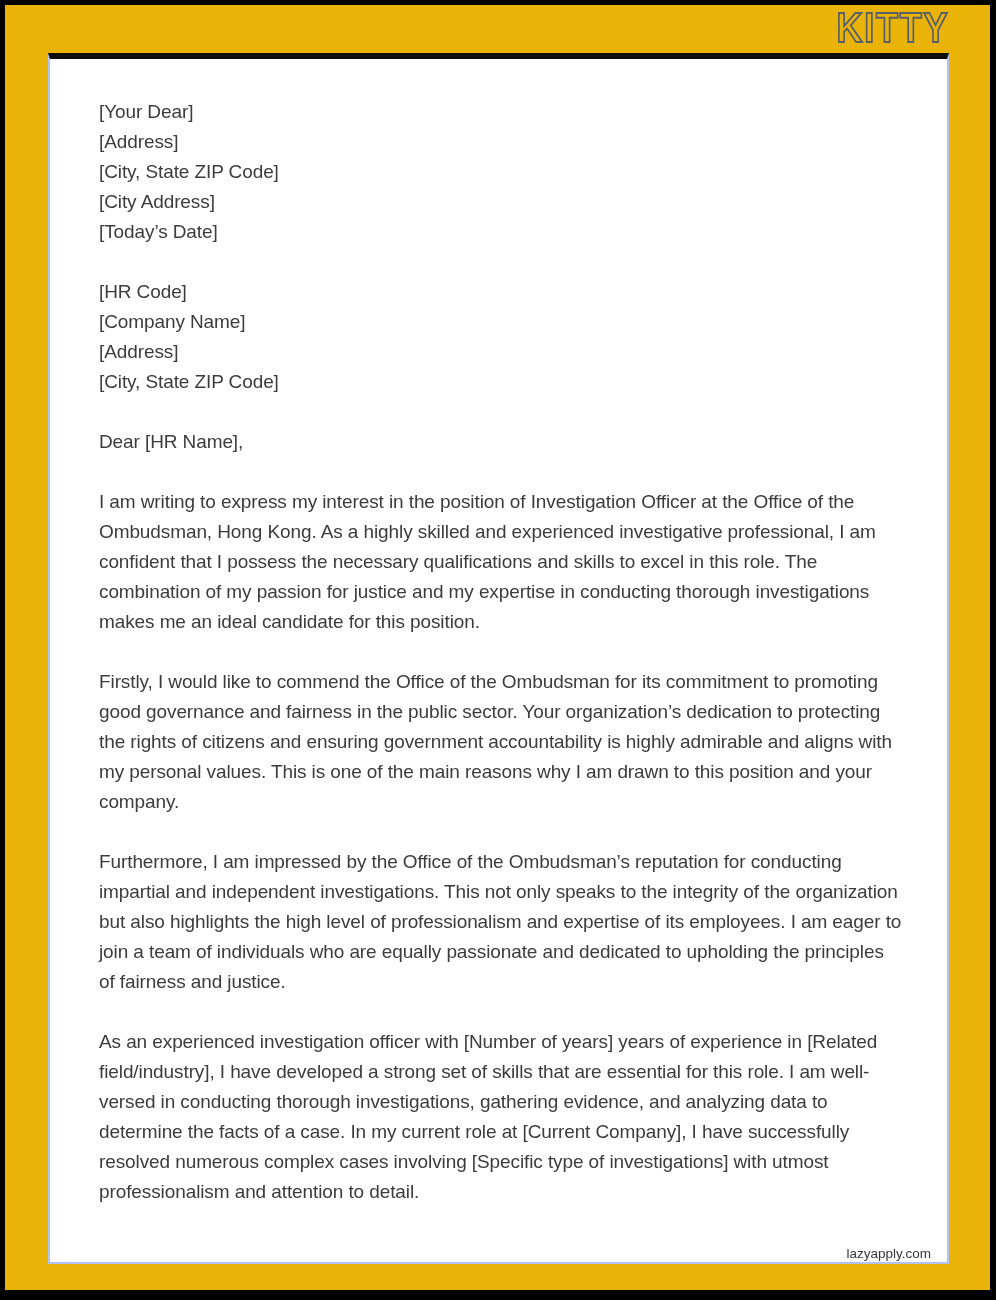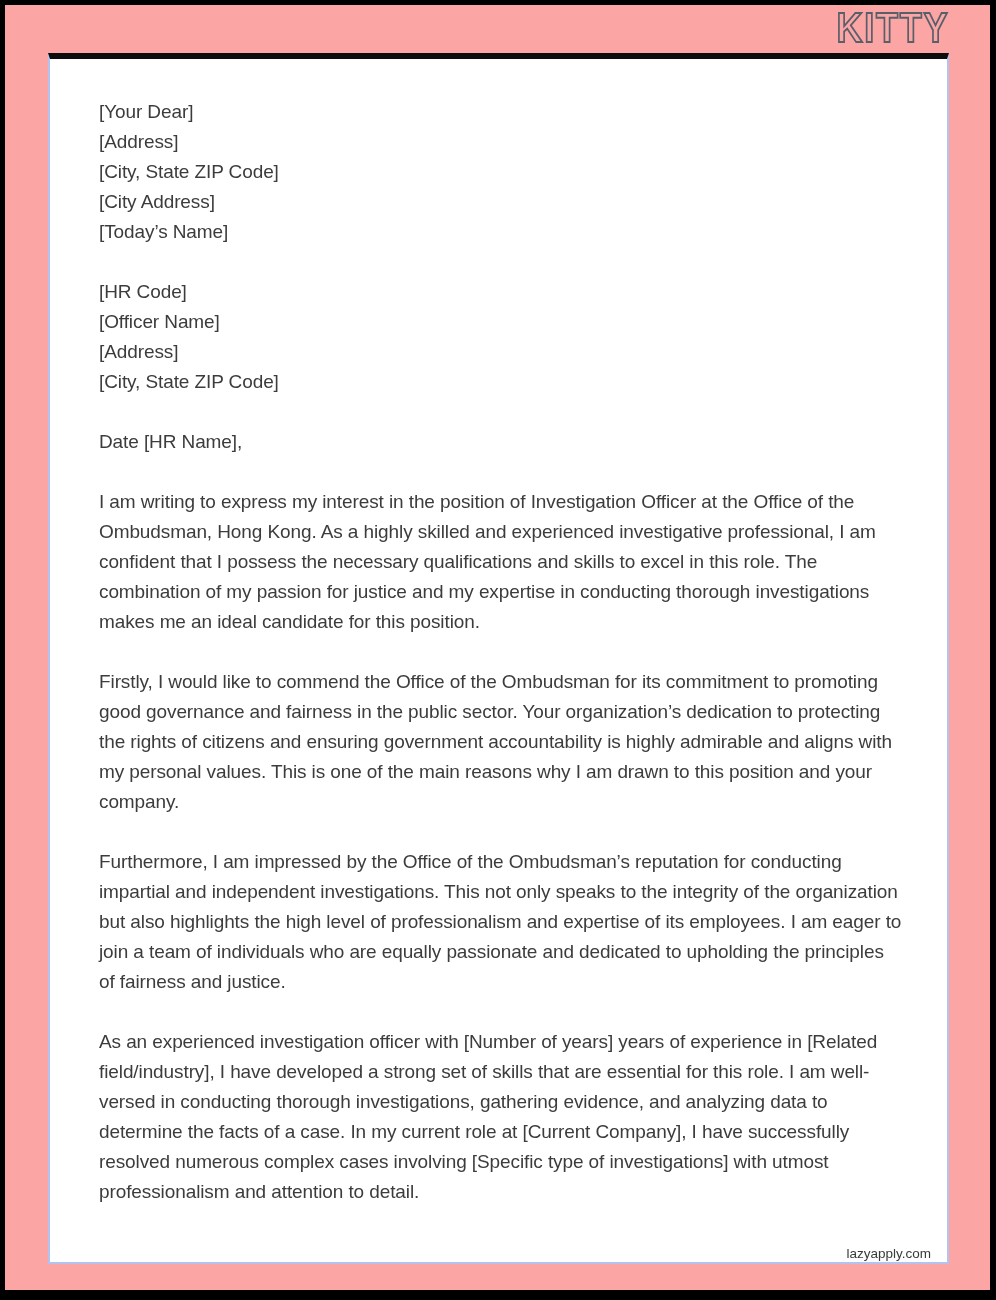--- a/index.html
+++ b/index.html
@@ -4,21 +4,21 @@
 <style>
   html, body {
     margin: 0;
     padding: 0;
     background: #222;
   }
   .canvas {
     position: relative;
     width: 996px;
     height: 1300px;
-    background: #fca5a5;
+    background: #eab308;
     overflow: hidden;
     font-family: "Liberation Sans", sans-serif;
   }
   
   .frame-top    { position:absolute; left:0; top:0; width:996px; height:5px;  background:#000; z-index:9; }
   .frame-left   { position:absolute; left:0; top:0; width:5px;  height:1300px; background:#000; z-index:9; }
   .frame-right  { position:absolute; right:0; top:0; width:6px; height:1300px; background:#000; z-index:9; }
   .frame-bottom { position:absolute; left:0; bottom:0; width:996px; height:10px; background:#000; z-index:9; }
 
   
@@ -89,31 +89,31 @@
 
   <div class="page"></div>
 
   <div class="letter">
 
     <div class="block">
       <span class="line">[Your Dear]</span>
       <span class="line">[Address]</span>
       <span class="line">[City, State ZIP Code]</span>
       <span class="line">[City Address]</span>
-      <span class="line">[Today’s Name]</span>
+      <span class="line">[Today’s Date]</span>
     </div>
 
     <div class="block">
       <span class="line">[HR Code]</span>
-      <span class="line">[Officer Name]</span>
+      <span class="line">[Company Name]</span>
       <span class="line">[Address]</span>
       <span class="line">[City, State ZIP Code]</span>
     </div>
 
-    <p>Date [HR Name],</p>
+    <p>Dear [HR Name],</p>
 
     <p>I am writing to express my interest in the position of Investigation Officer at the Office of the Ombudsman, Hong Kong. As a highly skilled and experienced investigative professional, I am confident that I possess the necessary qualifications and skills to excel in this role. The combination of my passion for justice and my expertise in conducting thorough investigations makes me an ideal candidate for this position.</p>
     <p>Firstly, I would like to commend the Office of the Ombudsman for its commitment to promoting good governance and fairness in the public sector. Your organization’s dedication to protecting the rights of citizens and ensuring government accountability is highly admirable and aligns with my personal values. This is one of the main reasons why I am drawn to this position and your company.</p>
     <p>Furthermore, I am impressed by the Office of the Ombudsman’s reputation for conducting impartial and independent investigations. This not only speaks to the integrity of the organization but also highlights the high level of professionalism and expertise of its employees. I am eager to join a team of individuals who are equally passionate and dedicated to upholding the principles of fairness and justice.</p>
     <p>As an experienced investigation officer with [Number of years] years of experience in [Related field/industry], I have developed a strong set of skills that are essential for this role. I am well-versed in conducting thorough investigations, gathering evidence, and analyzing data to determine the facts of a case. In my current role at [Current Company], I have successfully resolved numerous complex cases involving [Specific type of investigations] with utmost professionalism and attention to detail.</p>
 
   </div>
 
   <div class="watermark">lazyapply.com</div>
 

